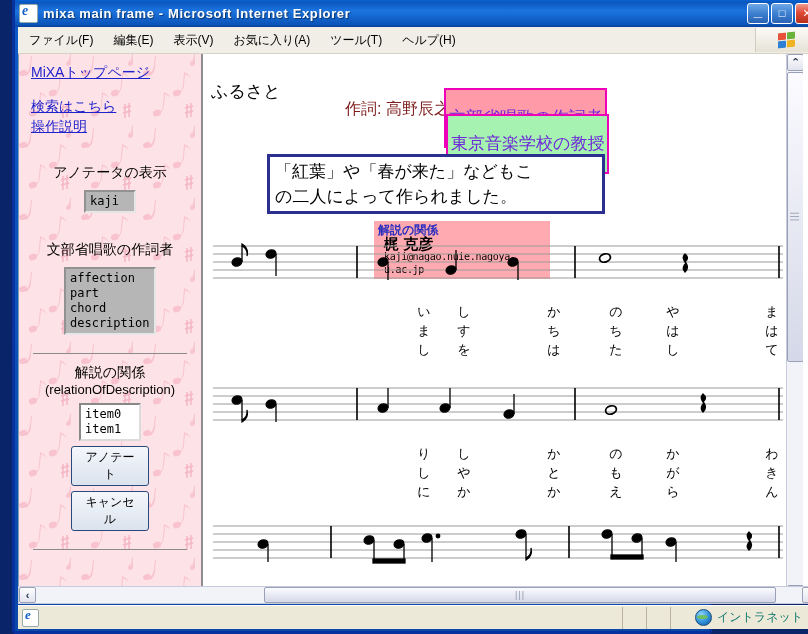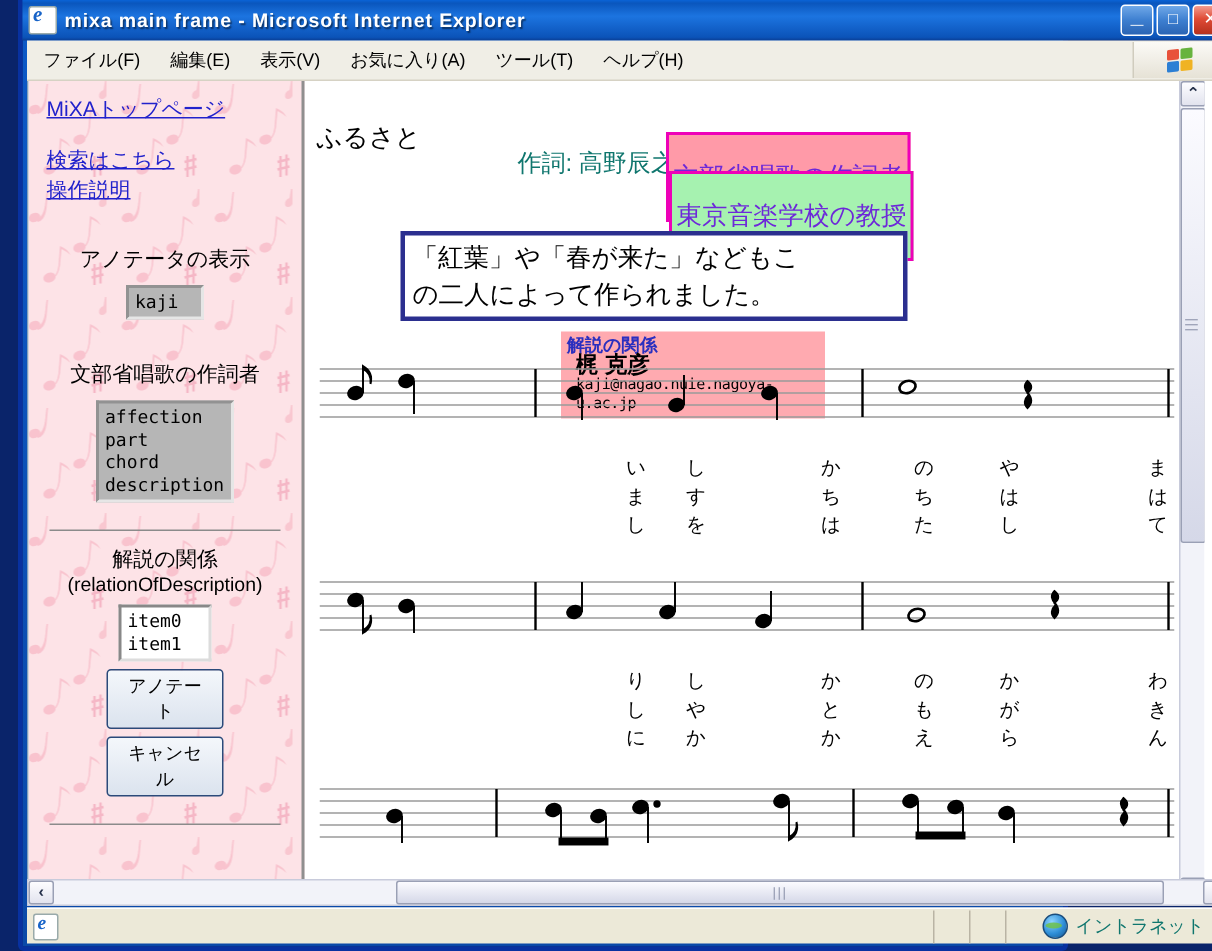--- a/index.html
+++ b/index.html
@@ -110,21 +110,21 @@
     font-size:12px;color:#000;padding:2px 10px;text-align:center;width:78px;
     box-sizing:border-box;
   }
   
   #rightframe{
     position:absolute;left:186px;top:0;width:598px;height:548px;
     background:#fff;overflow:hidden;
   }
   #doc{position:absolute;left:0;top:0;width:598px;height:548px;}
   .song-title{position:absolute;left:6px;top:26px;font-size:17px;color:#000;}
-  .credit{position:absolute;font-size:16px;color:#0f766e;white-space:nowrap;}
+  .credit{position:absolute;font-size:16px;color:#7f1d1d;white-space:nowrap;}
   #credit1{left:140px;top:45px;}
   #credit2{left:140px;top:68px;}
   .hl{
     position:absolute;font-size:17px;color:#6d28d9;white-space:nowrap;
     padding:17px 3px;box-sizing:border-box;line-height:22px;
   }
   #hl-pink{left:239px;top:34px;background:#ff9aa8;border:2px solid #ee00b8;}
   #hl-green{left:241px;top:60px;background:#a6f2b0;border:2px solid #ee00b8;}
   #commentbox{
     position:absolute;left:62px;top:100px;width:338px;

